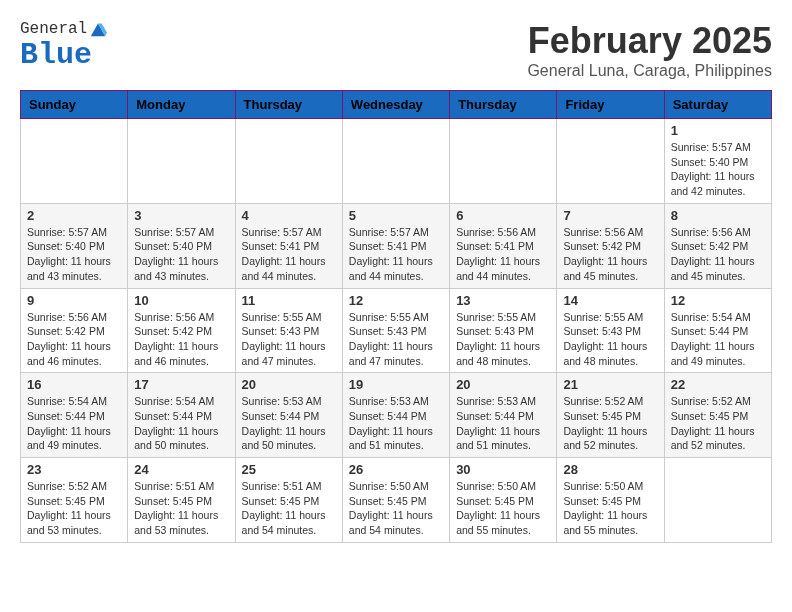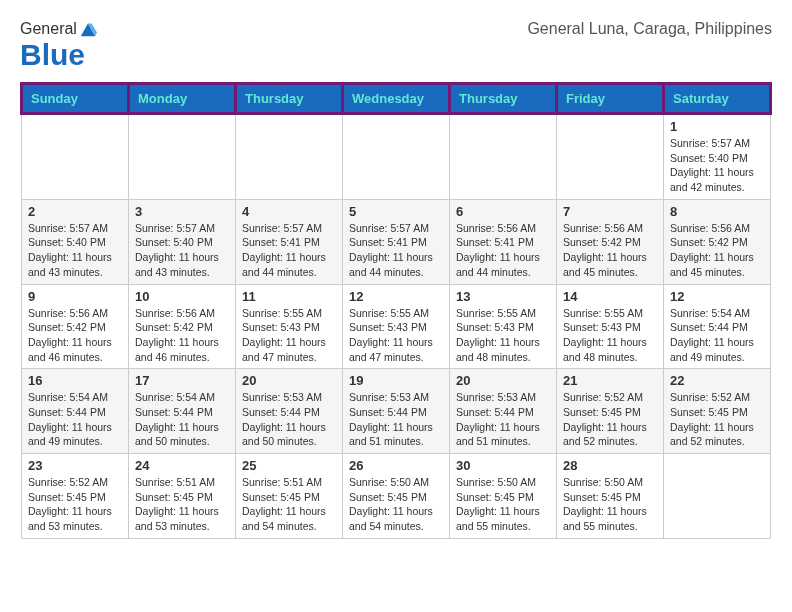--- a/index.html
+++ b/index.html
@@ -13,20 +13,21 @@
     .header {
       display: flex;
       justify-content: space-between;
       align-items: flex-start;
       margin-bottom: 10px;
     }
     .logo {
       display: flex;
       flex-direction: column;
       align-items: flex-start;
+      font-family: Liberation Mono, monospace;
     }
     .logo-general { color: #333; }
     .logo-blue { color: #1a6bbf; }
     .logo-icon {
       width: 18px;
       height: 18px;
       margin-left: 2px;
     }
     .logo-top-row {
       display: flex;
@@ -44,26 +45,26 @@
       font-size: 16px;
       color: #555;
     }
     .calendar {
       width: 100%;
       border-collapse: collapse;
       border: 1px solid #ccc;
     }
     .calendar th {
       background-color: #1a6bbf;
-      color: #5eead4;
+      color: #000000;
       text-align: left;
       padding: 6px 8px;
       font-size: 13px;
       font-weight: bold;
-      border: 3px solid #701a75;
+      border: 1px solid #701a75;
     }
     .calendar td {
       vertical-align: top;
       border: 1px solid #ccc;
       padding: 4px 6px;
       width: calc(100% / 7);
       min-height: 80px;
       font-size: 11px;
       color: #333;
     }
@@ -96,20 +97,21 @@
     <div class="logo-top-row">
       <span class="logo-general">General</span>
       <svg class="logo-icon" viewBox="0 0 20 20">
         <polygon points="2,18 10,4 18,18" fill="#1a6bbf"></polygon>
         <polygon points="10,4 18,18 20,14 14,4" fill="#5aafef"></polygon>
       </svg>
     </div>
     <span class="logo-blue" style="font-size:30px;font-weight:bold;">Blue</span>
   </div>
   <div class="title-area">
+    <div class="month-title">February 2025</div>
     <div class="location-title">General Luna, Caraga, Philippines</div>
   </div>
 </div>
 
 <table class="calendar">
   <thead>
     <tr>
     <th>Sunday</th>
         <th>Monday</th>
         <th>Thursday</th>

